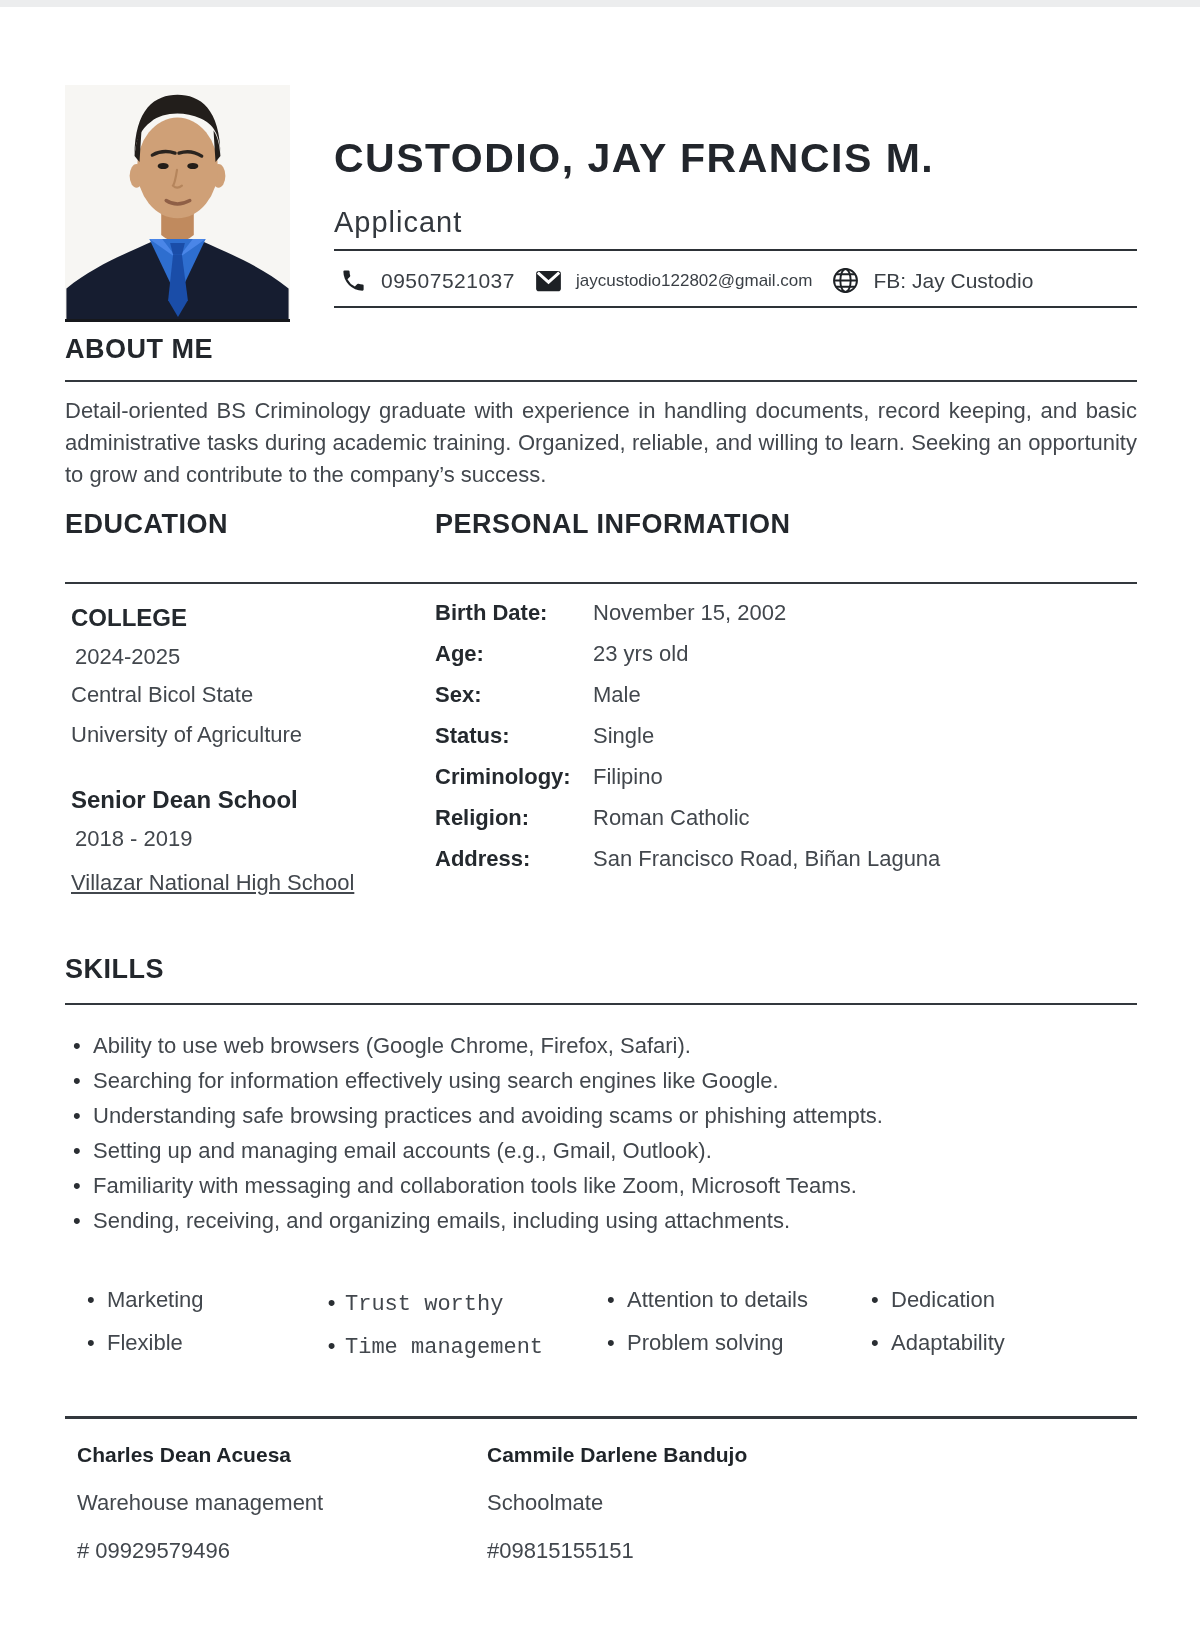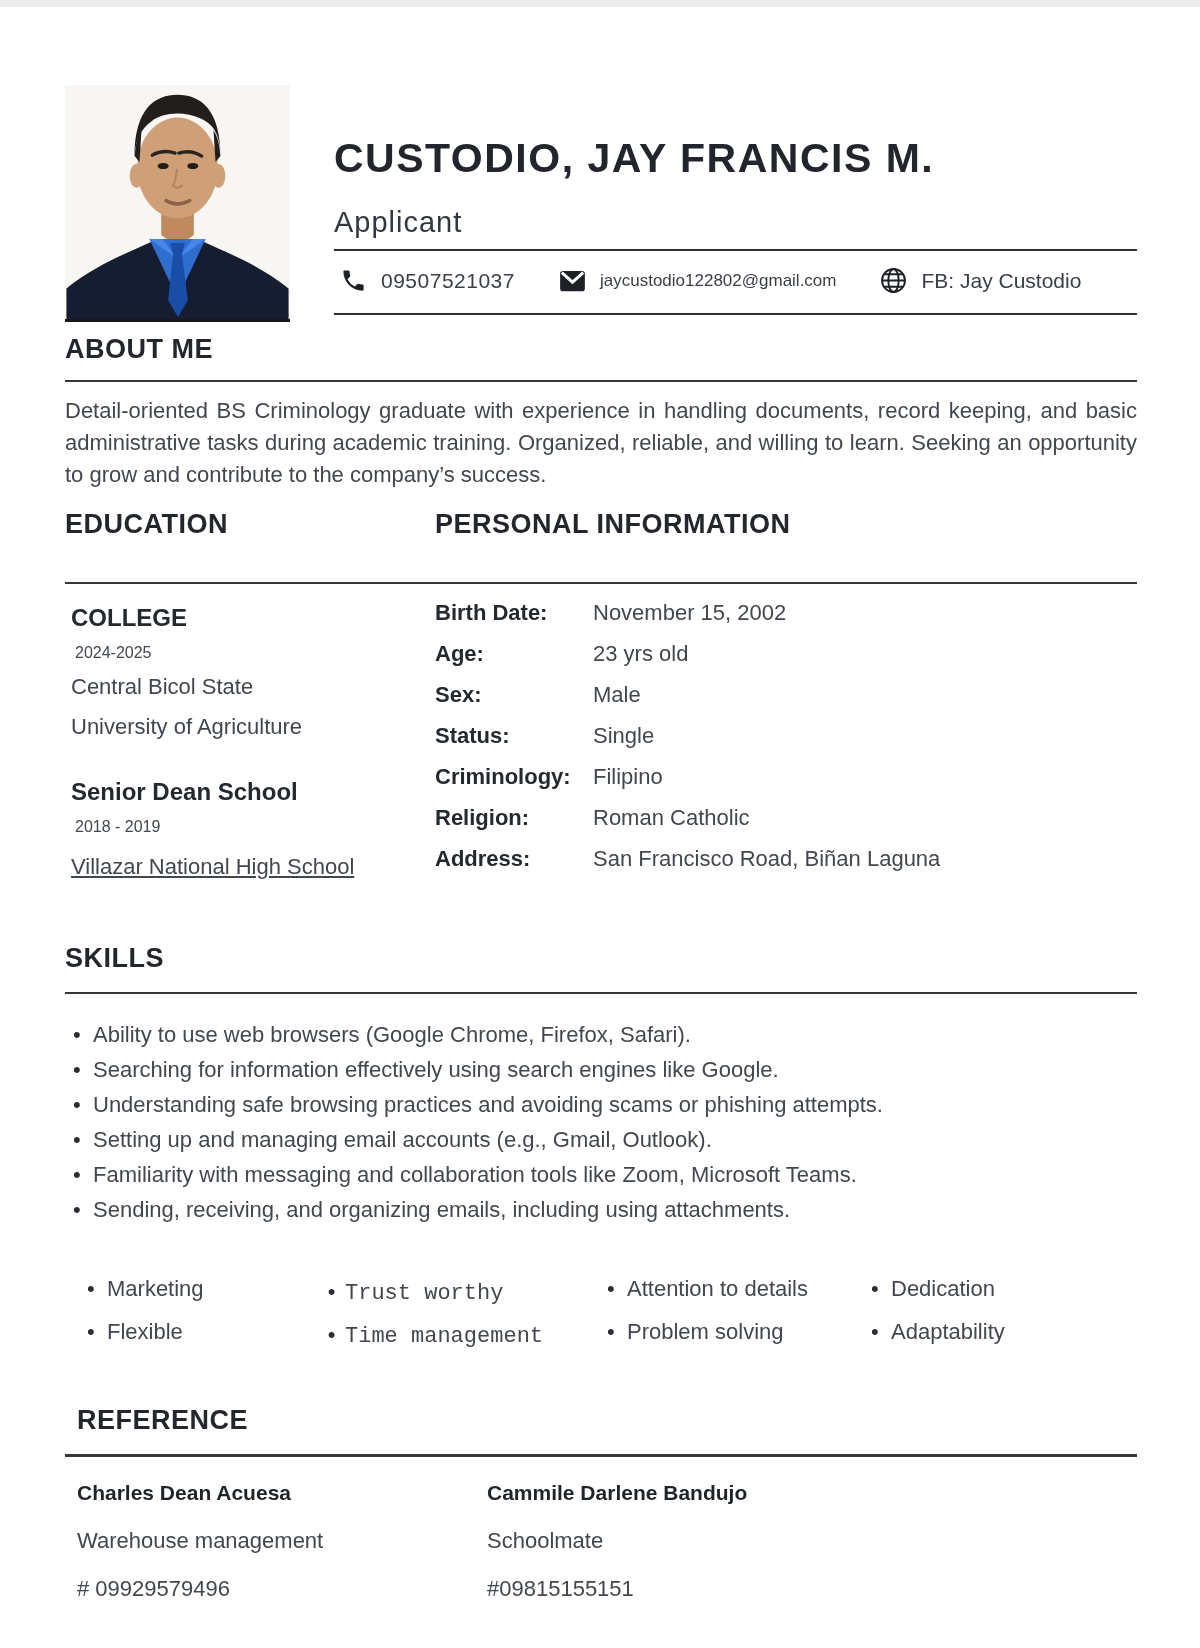--- a/index.html
+++ b/index.html
@@ -29,22 +29,22 @@
     margin-top:50px;
     font-size:41px; font-weight:800; letter-spacing:1.5px;
     color:#22262c; white-space:nowrap;
   }
   .subtitle {
     margin-top:24px; padding-bottom:10px;
     font-size:29px; font-weight:400; letter-spacing:1px; color:#33383e;
     border-bottom:2px solid #2d3237;
   }
   .contacts {
-    display:flex; align-items:center; gap:44px;
-    padding:16px 0 19px 6px;
+    display:flex; align-items:center; gap:20px;
+    padding:16px 0 12px 6px;
     border-bottom:2px solid #2d3237;
   }
   .contact { display:flex; align-items:center; gap:14px; }
   .cicon { display:inline-flex; width:27px; height:27px; }
   .cicon svg { width:100%; height:100%; }
   .ctext-phone { font-size:21px; color:#3a3f45; letter-spacing:0.5px; }
   .ctext-email { font-size:17px; color:#3a3f45; }
   .ctext-fb   { font-size:21px; color:#3a3f45; }
 
   
@@ -62,21 +62,21 @@
   }
 
   
   .twocol { margin-top:18px; }
   .col-headings { display:flex; }
   .col-headings .lefthead { width:370px; flex:none; }
   .twocol .rule { margin-top:42px; }
   .cols { display:flex; margin-top:14px; }
   .edu-col { width:370px; flex:none; padding-left:6px; }
   .edu-level { font-size:24px; font-weight:700; color:#24292e; margin-top:6px; }
-  .edu-years { font-size:16px; color:#42474d; margin-top:12px; padding-left:4px; }
+  .edu-years { font-size:22px; color:#42474d; margin-top:12px; padding-left:4px; }
   .edu-school { font-size:22px; color:#42474d; margin-top:10px; line-height:30px; }
   .edu-gap { margin-top:36px; }
   .pi-col { flex:1; padding-top:2px; }
   .pi-row { display:flex; margin-bottom:15px; align-items:baseline; }
   .pi-label { width:158px; flex:none; font-size:22px; font-weight:700; color:#24292e; }
   .pi-value { font-size:22px; color:#42474d; }
 
   
   .skills { margin-top:56px; }
   .skills .rule { margin-top:18px; }
@@ -273,21 +273,20 @@
         <div class="grid-item">Problem solving</div>
       </div>
       <div>
         <div class="grid-item">Dedication</div>
         <div class="grid-item">Adaptability</div>
       </div>
     </div>
   </section>
 
   <section class="reference">
-    <h2 class="sec">REFERENCE</h2>
     <div class="rule"></div>
 
     <div class="ref-cols">
       <div class="ref">
         <div class="ref-name">Charles Dean Acuesa</div>
         <div class="ref-relation">Warehouse management</div>
         <div class="ref-phone"># 09929579496</div>
       </div>
       <div class="ref">
         <div class="ref-name">Cammile Darlene Bandujo</div>

